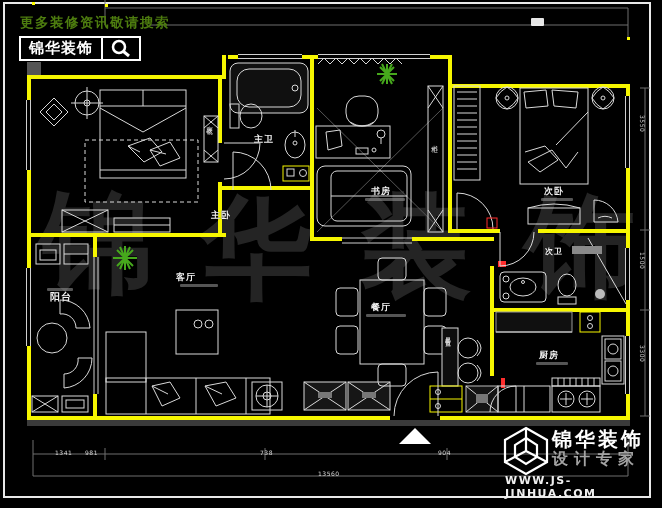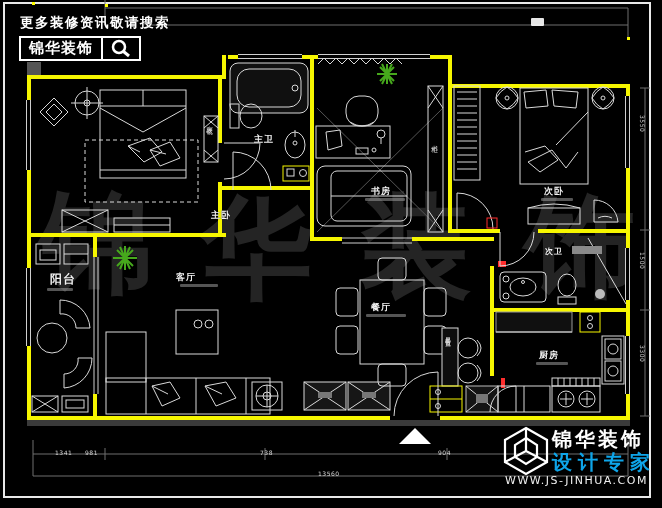--- a/index.html
+++ b/index.html
@@ -23,33 +23,33 @@
   .vtext{position:absolute;writing-mode:vertical-rl;font-size:7px;color:#ddd;
          letter-spacing:1px;line-height:1;}
   .dimnum{position:absolute;font-size:6px;color:#d8d8d8;letter-spacing:.5px;}
   .dimnum.v{writing-mode:vertical-rl;}
   .wm{position:absolute;font-size:112px;font-weight:bold;color:#242424;line-height:1;
       pointer-events:none;}
   .minimark{position:absolute;left:531px;top:18px;width:13px;height:8px;background:#fff;
       border-radius:1px;opacity:.9;}
   
   .slogan{position:absolute;left:20px;top:14px;font-size:13.5px;font-weight:bold;
-          letter-spacing:1.5px;color:#ffffff;}
+          letter-spacing:1.5px;color:#4d7c0f;}
   .searchbox{position:absolute;left:19px;top:36px;width:122px;height:25px;
              border:2px solid #fff;box-sizing:border-box;display:flex;background:#000;}
   .searchbox .brand{flex:1;display:flex;align-items:center;justify-content:center;
              font-size:15px;font-weight:bold;letter-spacing:1px;}
   .searchbox .iconcell{width:36px;border-left:2px solid #fff;display:flex;
              align-items:center;justify-content:center;}
   
   .f-brand{position:absolute;left:552px;top:426px;font-size:20px;font-weight:bold;
            letter-spacing:3px;color:#fff;}
-  .f-tag{position:absolute;left:552px;top:449px;font-size:20px;font-weight:bold;
-         letter-spacing:6px;color:#0ea5e9;}
-  .f-url{position:absolute;left:505px;top:474px;font-size:11px;font-weight:normal;
+  .f-tag{position:absolute;left:552px;top:449px;font-size:16px;font-weight:bold;
+         letter-spacing:6px;color:#a3a3a3;}
+  .f-url{position:absolute;left:505px;top:474px;font-size:11px;font-weight:bold;
          letter-spacing:1.5px;color:#efefef;}
   .tri{position:absolute;left:399px;top:428px;width:0;height:0;
        border-left:16px solid transparent;border-right:16px solid transparent;
        border-bottom:16px solid #fff;}
   svg{position:absolute;left:0;top:0;}
 </style>
 </head>
 <body>
 
 <div class="stage">
@@ -431,21 +431,21 @@
   <div class="sub" style="left:365px;top:198px;width:40px"></div>
   <div class="lbl" style="left:544px;top:185px">次卧</div>
   <div class="sub" style="left:541px;top:198px;width:32px"></div>
   <div class="lbl" style="left:545px;top:246px;font-size:8px">次卫</div>
   <div class="lbl" style="left:176px;top:271px">客厅</div>
   <div class="sub" style="left:180px;top:284px;width:38px"></div>
   <div class="lbl" style="left:371px;top:301px">餐厅</div>
   <div class="sub" style="left:366px;top:314px;width:40px"></div>
   <div class="lbl" style="left:539px;top:349px">厨房</div>
   <div class="sub" style="left:536px;top:362px;width:32px"></div>
-  <div class="lbl" style="left:50px;top:271px;font-size:12px">阳台</div>
+  <div class="lbl" style="left:50px;top:290px;font-size:10px">阳台</div>
   <div class="sub" style="left:47px;top:288px;width:26px"></div>
 
   <div class="vtext" style="left:206px;top:121px;height:40px;font-size:6.5px">穿衣镜</div>
   <div class="vtext" style="left:431px;top:140px;height:56px;font-size:6.5px">书柜</div>
   <div class="vtext" style="left:445px;top:332px;height:52px;font-size:6px">早餐台位置</div>
 
   <div class="tri"></div>
 
   <div class="slogan">更多装修资讯敬请搜索</div>
   <div class="searchbox">

